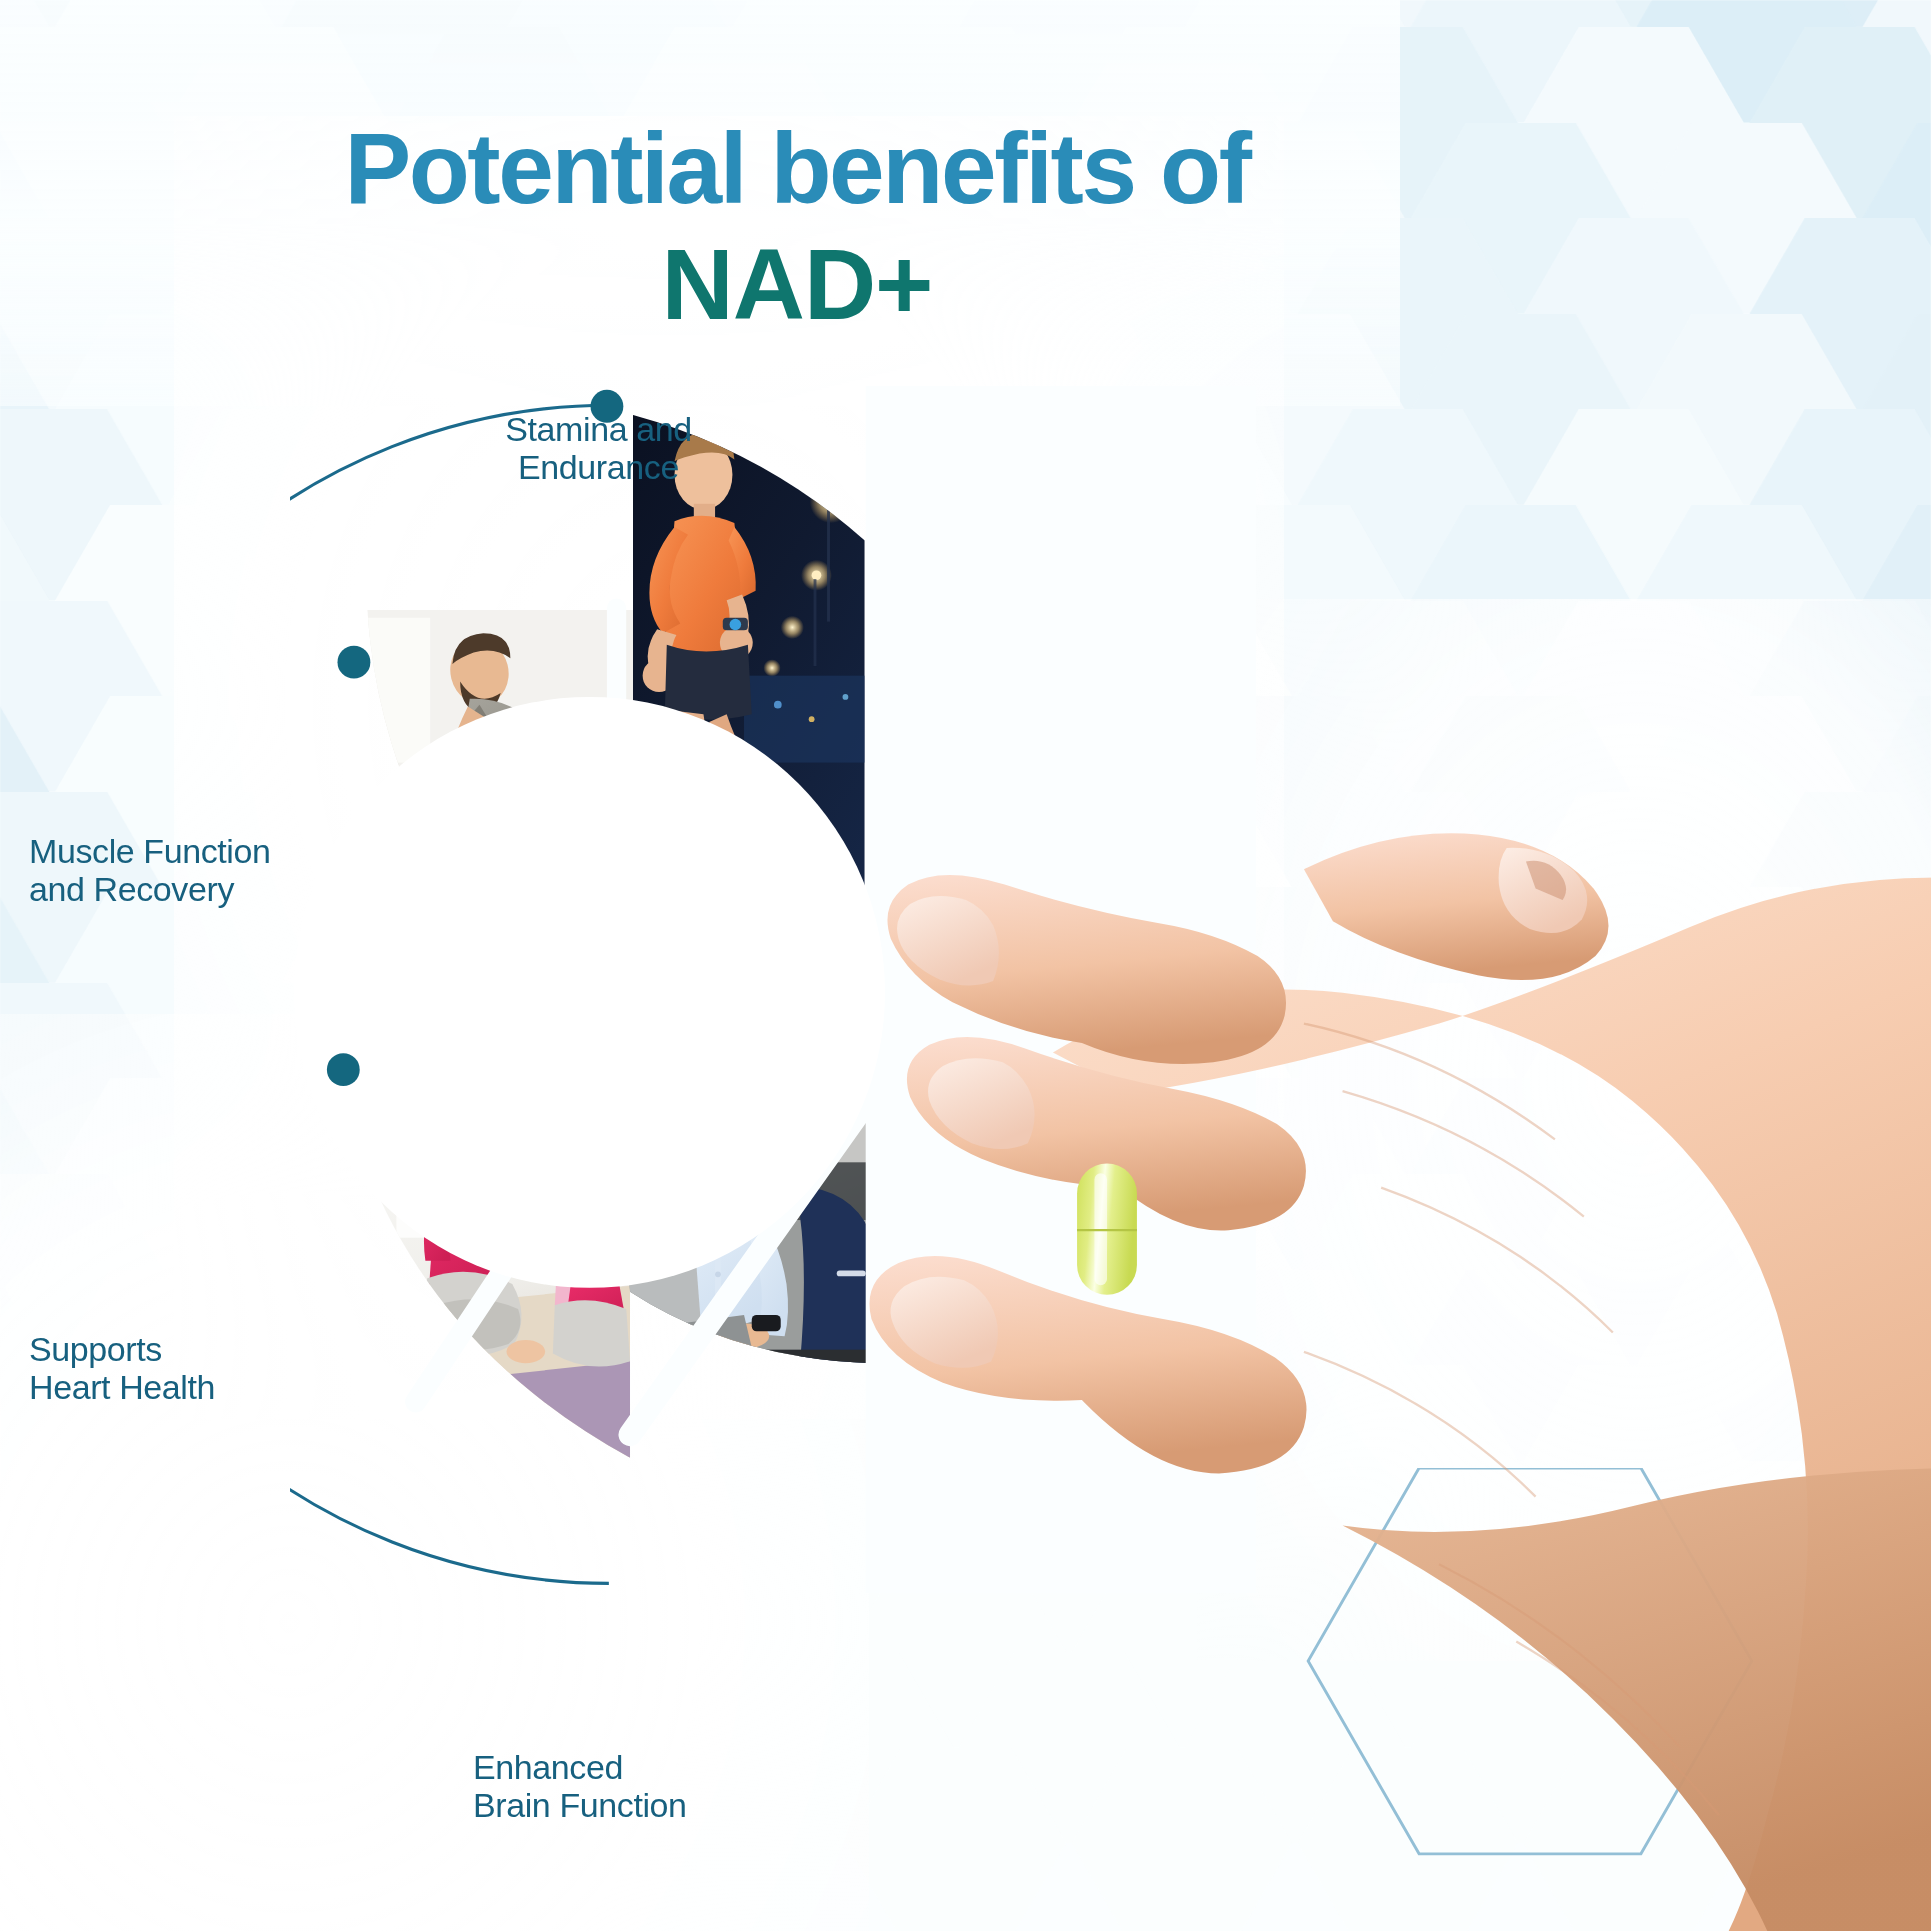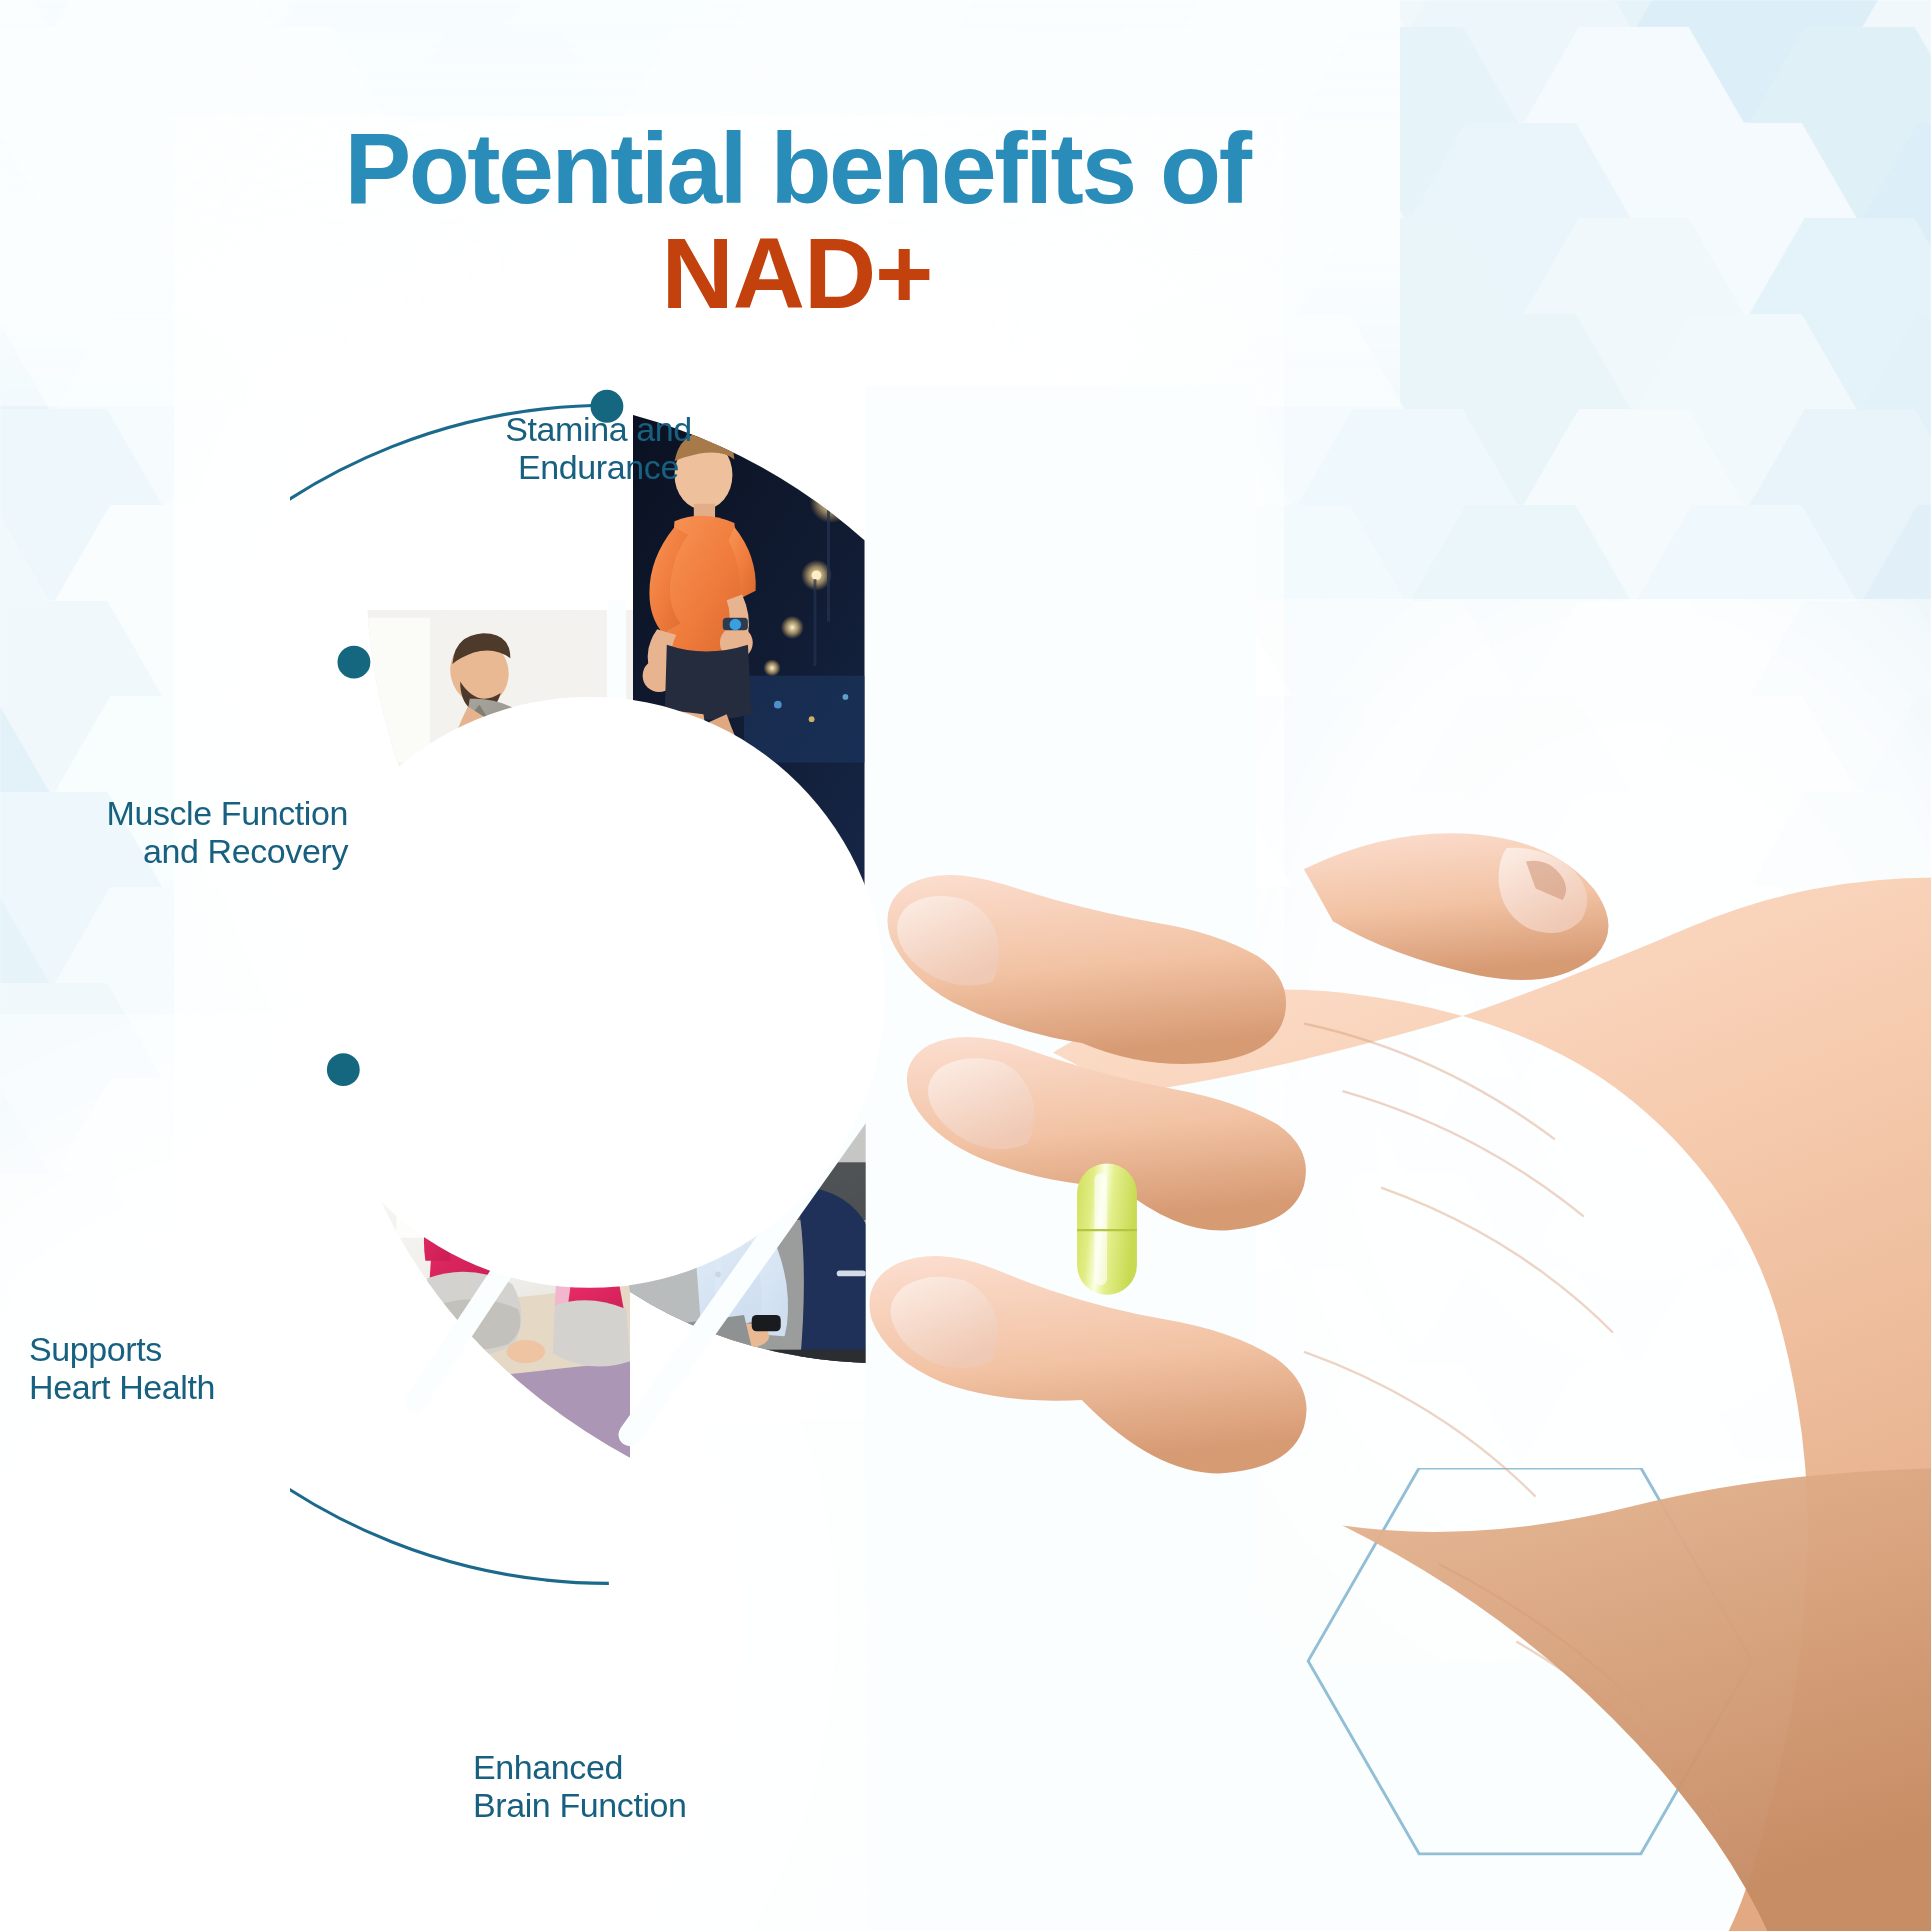--- a/index.html
+++ b/index.html
@@ -58,22 +58,22 @@
     font-weight: 700;
     letter-spacing: -2.4px;
     line-height: 1.0;
     color: #2a8cb8;
   }
   .title-2 {
     font-size: 100px;
     font-weight: 700;
     letter-spacing: -1px;
     line-height: 1.06;
-    color: #c2410c;
-    margin-top: 2px;
+    color: #0f766e;
+    margin-top: 13px;
     text-align: center;
   }
 
   
   #ring-wrap {
     position: absolute;
     left: 290px; top: 386px;
     width: 966px; height: 1207px;
   }
 
@@ -81,21 +81,21 @@
   .lbl {
     position: absolute;
     color: #17607f;
     font-size: 34px;
     font-weight: 500;
     line-height: 1.12;
     letter-spacing: -0.4px;
     white-space: pre-line;
   }
   .lbl-stamina { left: 439px; top: 410px; width: 319px; text-align: center; }
-  .lbl-muscle  { left: 29px;  top: 794px; width: 319px; text-align: right; }
+  .lbl-muscle  { left: 29px;  top: 832px; width: 319px; }
   .lbl-heart   { left: 29px;  top: 1330px; width: 290px; text-align: left; }
   .lbl-brain   { left: 473px; top: 1748px; width: 328px; text-align: left; }
 
   
   #hand-wrap { position:absolute; left: 763px; top: 734px; width: 1217px; height: 1197px; }
 </style>
 </head>
 <body>
 
 <div id="stage">

